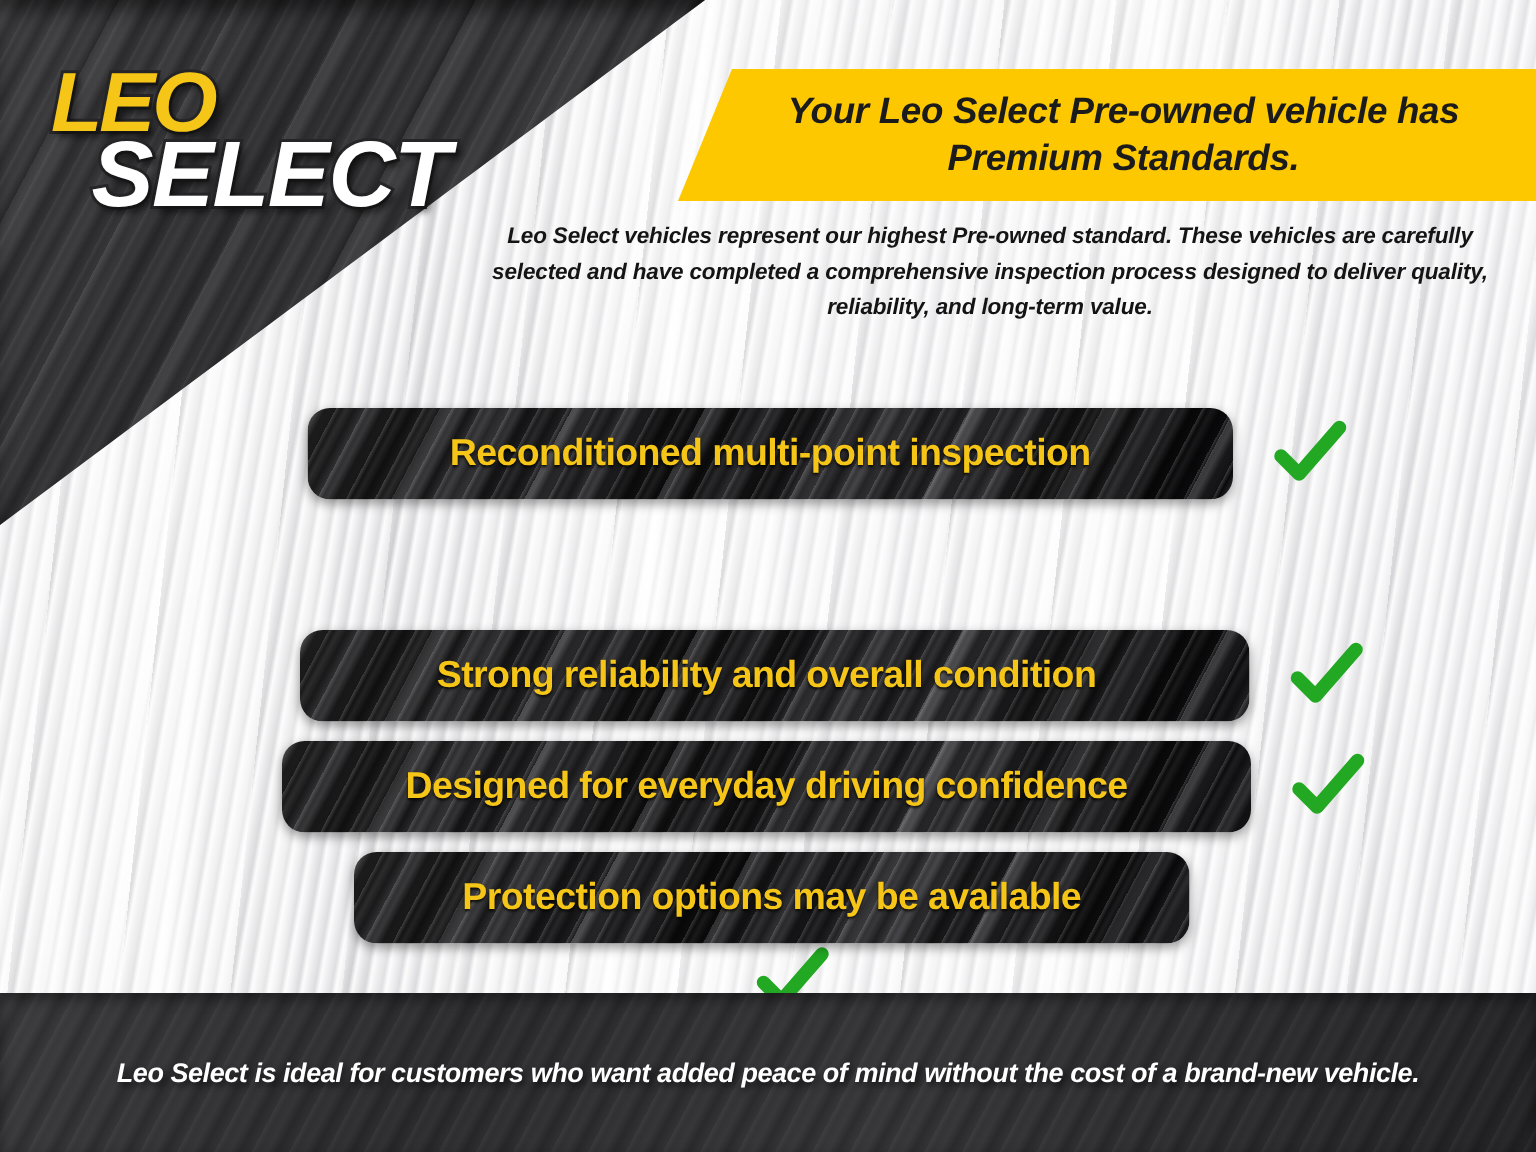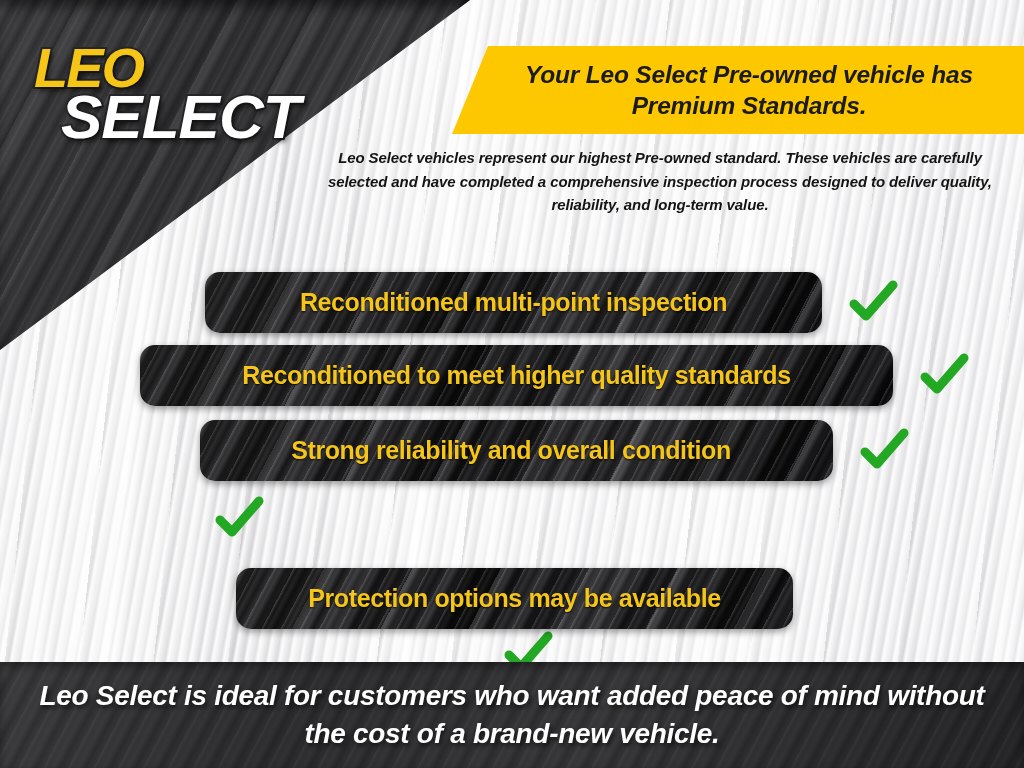--- a/index.html
+++ b/index.html
@@ -147,21 +147,21 @@
         rgba(255,255,255,0.045) 0px,
         rgba(255,255,255,0) 4px,
         rgba(255,255,255,0.02) 9px,
         rgba(0,0,0,0.18) 15px,
         rgba(255,255,255,0) 22px),
       linear-gradient(120deg,#3b3b3d 0%, #2d2d2f 30%, #363638 58%, #242426 100%);
     box-shadow:inset 0 4px 9px rgba(0,0,0,0.40);
   }
   .footer-text {
     color:#ffffff; font-weight:bold; font-style:italic;
-    font-size:28px; line-height:1.34; text-align:center;
+    font-size:18px; line-height:1.34; text-align:center;
     letter-spacing:-0.3px;
     text-shadow:2px 3px 4px rgba(0,0,0,0.6);
     padding:0 30px;
   }
 </style>
 </head>
 <body>
 
 <div id="poster">
 
@@ -181,39 +181,34 @@
 
   <div class="pill-row" style="left:205px; top:272px;">
     <div class="pill" style="width:617px;">
       <span class="pill-label">Reconditioned multi-point inspection</span>
     </div>
     <svg class="check" viewBox="0 0 50 50">
       <path d="M6 26 L18 38 L45 7" fill="none" stroke="#22A822" stroke-width="9" stroke-linecap="round" stroke-linejoin="round"></path>
     </svg>
   </div>
 
-  <div class="pill-row" style="left:140px; top:345px;">
-    <div class="pill" style="width:753px;">
-      <span class="pill-label">Reconditioned to meet higher quality standards</span>
-    </div>
-    <svg class="check" viewBox="0 0 50 50">
-      <path d="M6 26 L18 38 L45 7" fill="none" stroke="#22A822" stroke-width="9" stroke-linecap="round" stroke-linejoin="round"></path>
-    </svg>
-  </div>
 
   <div class="pill-row" style="left:200px; top:420px;">
     <div class="pill" style="width:633px;padding-left:15px;">
       <span class="pill-label">Strong reliability and overall condition</span>
     </div>
     <svg class="check" viewBox="0 0 50 50">
       <path d="M6 26 L18 38 L45 7" fill="none" stroke="#22A822" stroke-width="9" stroke-linecap="round" stroke-linejoin="round"></path>
     </svg>
   </div>
 
   <div class="pill-row" style="left:188px; top:494px;">
+    <div class="pill" style="width:646px;">
+      <span class="pill-label">Designed for everyday driving confidence</span>
+    </div>
     <svg class="check" viewBox="0 0 50 50">
       <path d="M6 26 L18 38 L45 7" fill="none" stroke="#22A822" stroke-width="9" stroke-linecap="round" stroke-linejoin="round"></path>
     </svg>
   </div>
 
   <div class="pill-row" style="left:236px; top:568px;flex-direction:column;">
     <div class="pill" style="width:557px;">
       <span class="pill-label">Protection options may be available</span>
     </div>
     <svg class="check" viewBox="0 0 50 50">

